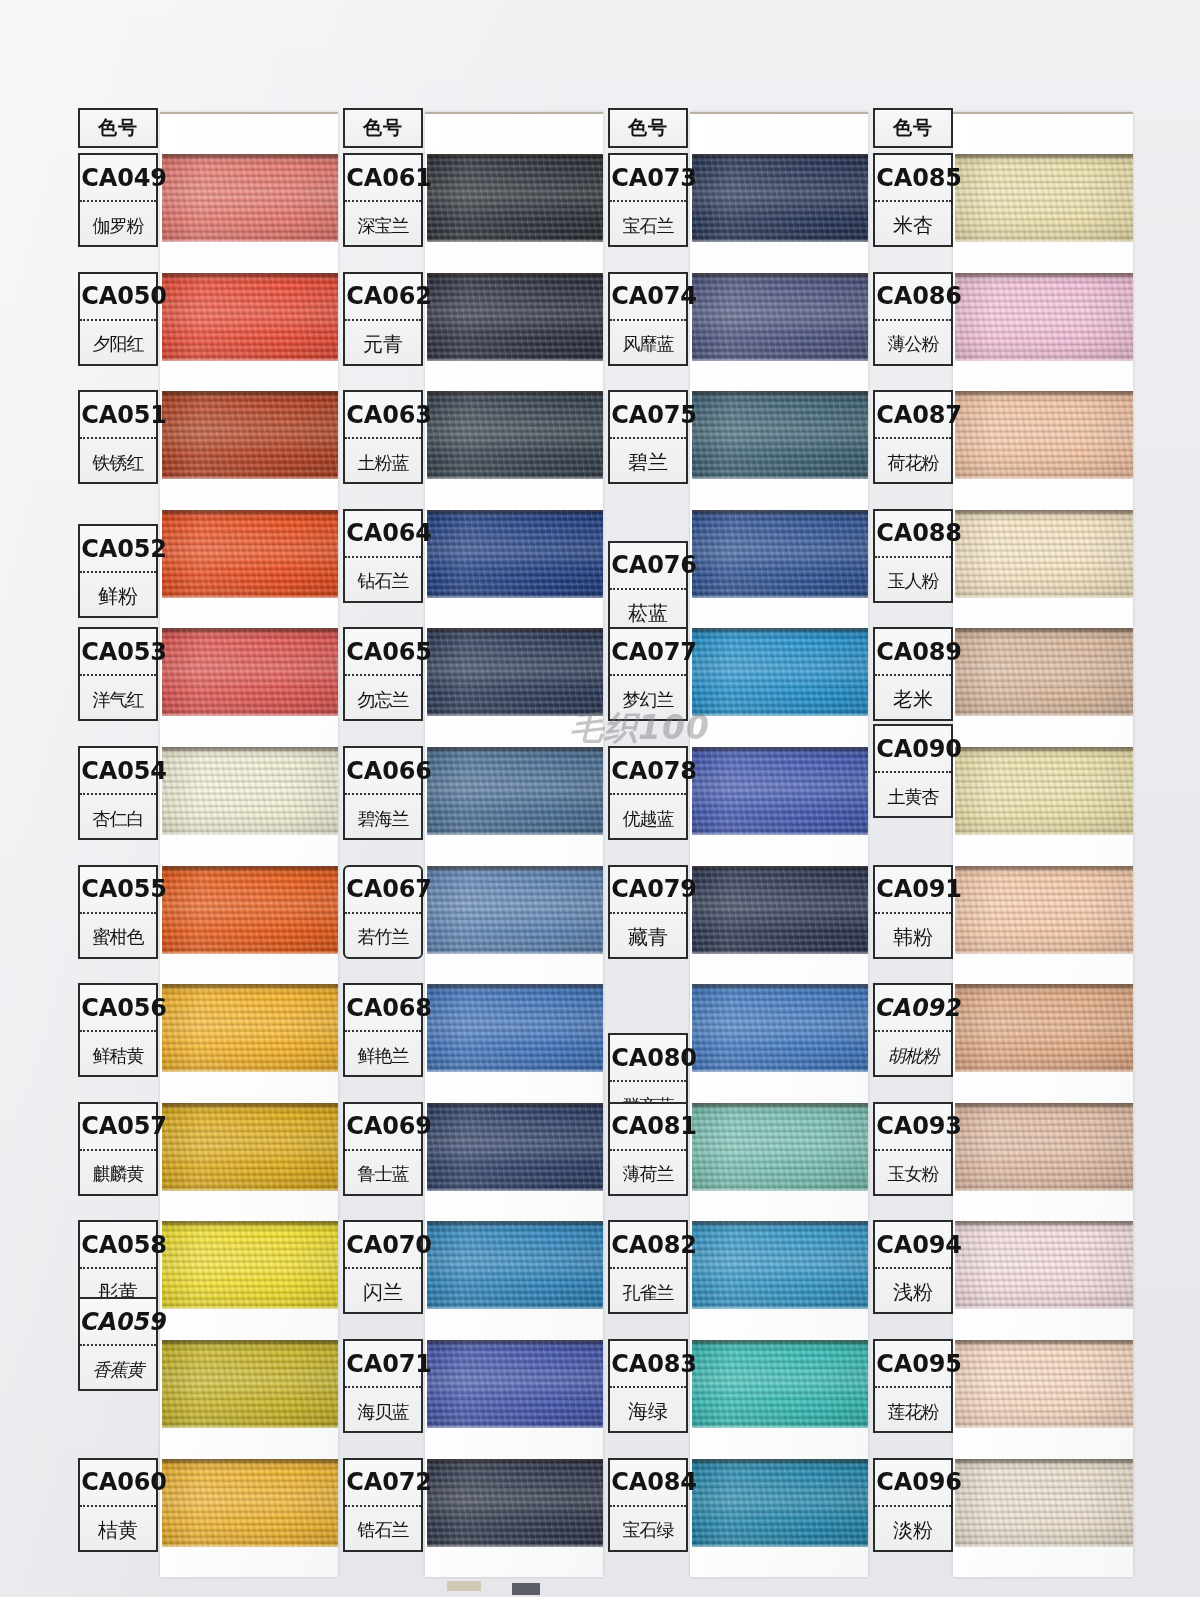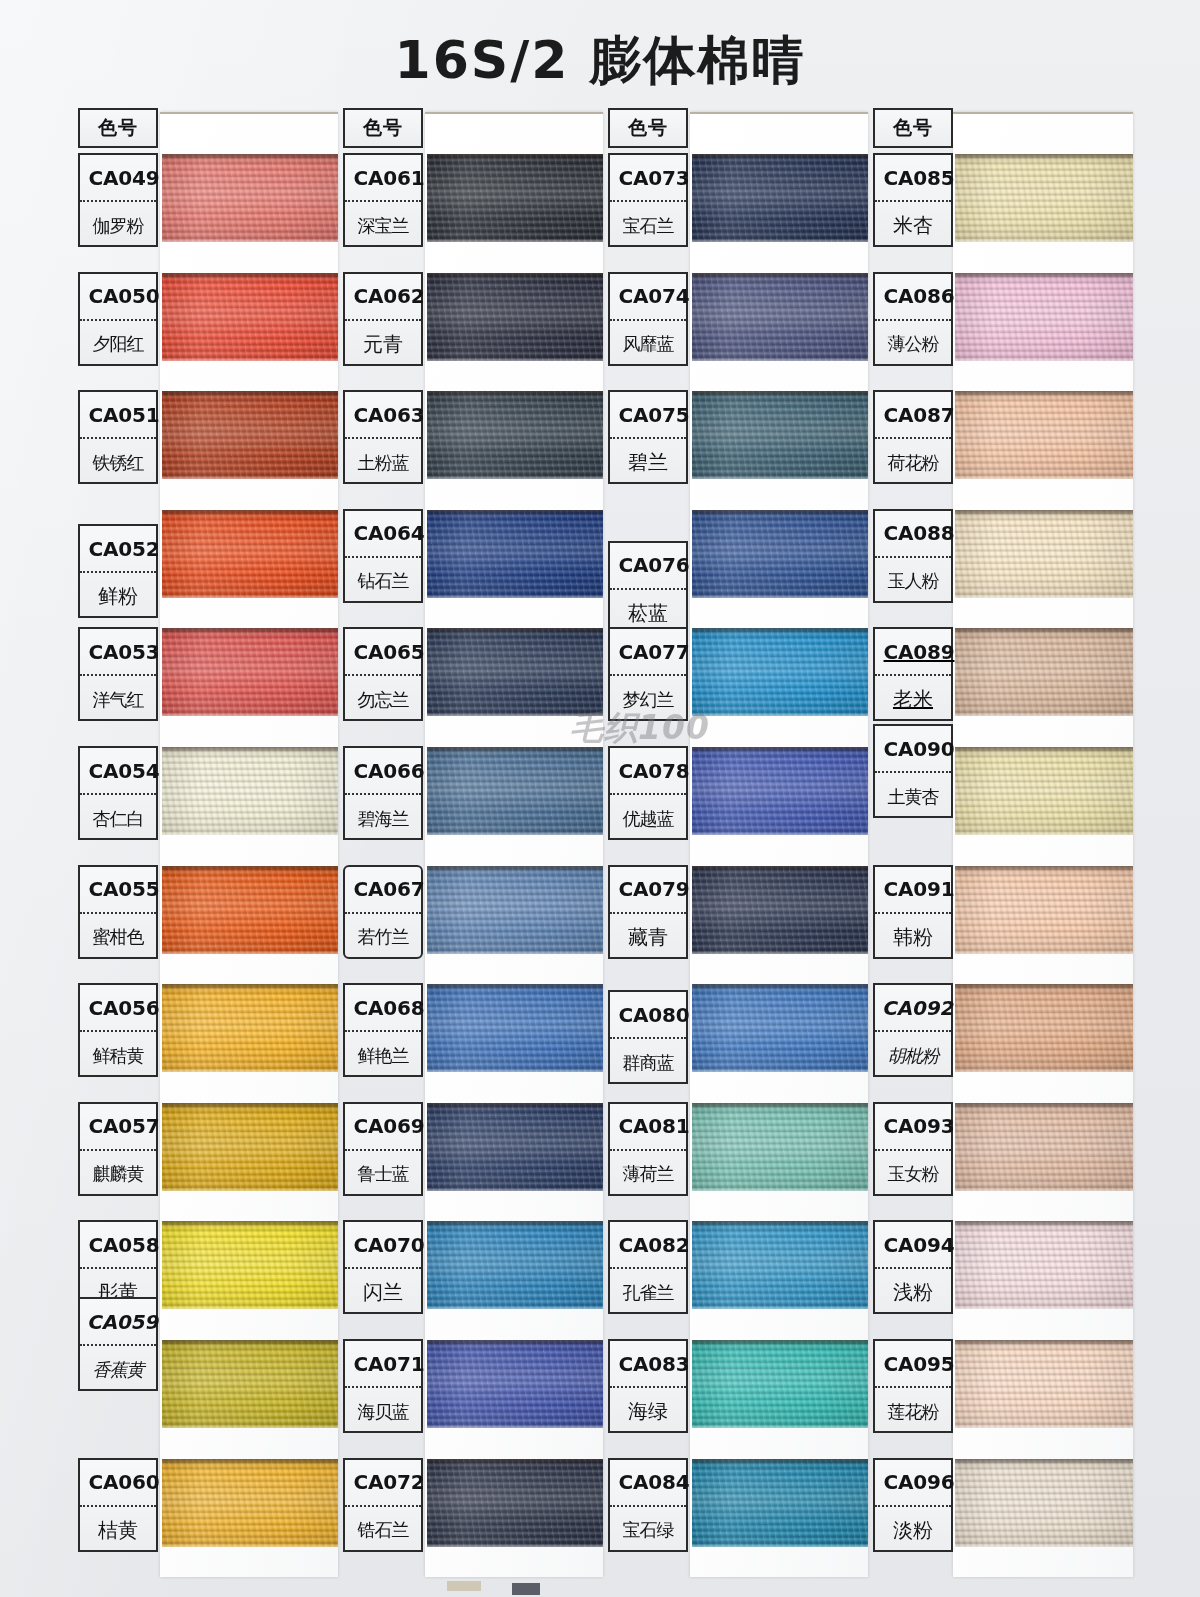--- a/index.html
+++ b/index.html
@@ -70,21 +70,21 @@
   }
   .label-box.code {
     height: 94px;
   }
   .code-top, .code-bot {
     height: 47px;
     display: flex; align-items: center; justify-content: center;
     color: #141414;
   }
   .code-top {
-    font-size: 20px; font-weight: bold;
+    font-size: 24px; font-weight: bold;
     letter-spacing: -0.2px;
     border-bottom: 2px dotted #333;
     padding-left: 12px;
   }
   .code-bot { font-size: 20px; letter-spacing: 0px; }
   .code-bot.long { font-size: 18px; letter-spacing: -1px; }
 
   
   .swatch {
     position: absolute;
@@ -157,21 +157,20 @@
   
   .scrap { position:absolute; z-index: 9; }
   #scrap-a { left: 447px; bottom: 6px; width: 34px; height: 10px; background:#cfc8b4; }
   #scrap-b { left: 512px; bottom: 2px; width: 28px; height: 12px; background:#5b5e66; }
 </style>
 </head>
 <body>
 
 <div id="sheet">
 
-  <div id="title">16S/2 膨体棉晴</div>
 
   <div class="column col-0">
       <div class="card-strip"></div>
       <div class="label-box header" style="top: 0px;">色号</div>
       <div class="swatch" style="top: 46px; height: 88px;">
         <div class="yarn" style="background: linear-gradient(rgb(181, 93, 86) 0%, rgb(232, 119, 110) 12%, rgb(235, 138, 130) 46%, rgb(232, 119, 110) 74%, rgb(209, 107, 99) 100%);"></div>
         <div class="yarn-top"></div>
         <div class="yarn-bot"></div>
       </div>
       <div class="label-box code" style="top: 45px;">
@@ -454,21 +453,21 @@
       </div>
       <div class="label-box code" style="top: 756.6px;">
         <div class="code-top">CA079</div>
         <div class="code-bot">藏青</div>
       </div>
       <div class="swatch" style="top: 876.2px; height: 88px;">
         <div class="yarn" style="background: linear-gradient(rgb(49, 94, 151) 0%, rgb(63, 120, 194) 12%, rgb(90, 139, 203) 46%, rgb(63, 120, 194) 74%, rgb(57, 108, 175) 100%);"></div>
         <div class="yarn-top"></div>
         <div class="yarn-bot"></div>
       </div>
-      <div class="label-box code" style="top: 882px;">
+      <div class="label-box code" style="top: 925px;">
         <div class="code-top">CA080</div>
         <div class="code-bot long">群商蓝</div>
       </div>
       <div class="swatch" style="top: 994.8px; height: 88px;">
         <div class="yarn" style="background: linear-gradient(rgb(94, 151, 140) 0%, rgb(121, 194, 180) 12%, rgb(140, 203, 191) 46%, rgb(121, 194, 180) 74%, rgb(109, 175, 162) 100%);"></div>
         <div class="yarn-top"></div>
         <div class="yarn-bot"></div>
       </div>
       <div class="label-box code" style="top: 993.8px;">
         <div class="code-top">CA081</div>
@@ -539,21 +538,21 @@
       </div>
       <div class="label-box code" style="top: 400.8px;">
         <div class="code-top">CA088</div>
         <div class="code-bot long">玉人粉</div>
       </div>
       <div class="swatch" style="top: 520.4px; height: 88px;">
         <div class="yarn" style="background: linear-gradient(rgb(172, 144, 123) 0%, rgb(220, 185, 158) 12%, rgb(225, 195, 172) 46%, rgb(220, 185, 158) 74%, rgb(198, 167, 142) 100%);"></div>
         <div class="yarn-top"></div>
         <div class="yarn-bot"></div>
       </div>
-      <div class="label-box code" style="top: 519.4px; text-decoration: underline;">
+      <div class="label-box code" style="top: 519.4px;">
         <div class="code-top">CA089</div>
         <div class="code-bot">老米</div>
       </div>
       <div class="swatch" style="top: 639px; height: 88px;">
         <div class="yarn" style="background: linear-gradient(rgb(186, 177, 133) 0%, rgb(238, 227, 171) 12%, rgb(240, 231, 183) 46%, rgb(238, 227, 171) 74%, rgb(214, 204, 154) 100%);"></div>
         <div class="yarn-top"></div>
         <div class="yarn-bot"></div>
       </div>
       <div class="label-box code" style="top: 616px;">
         <div class="code-top">CA090</div>

